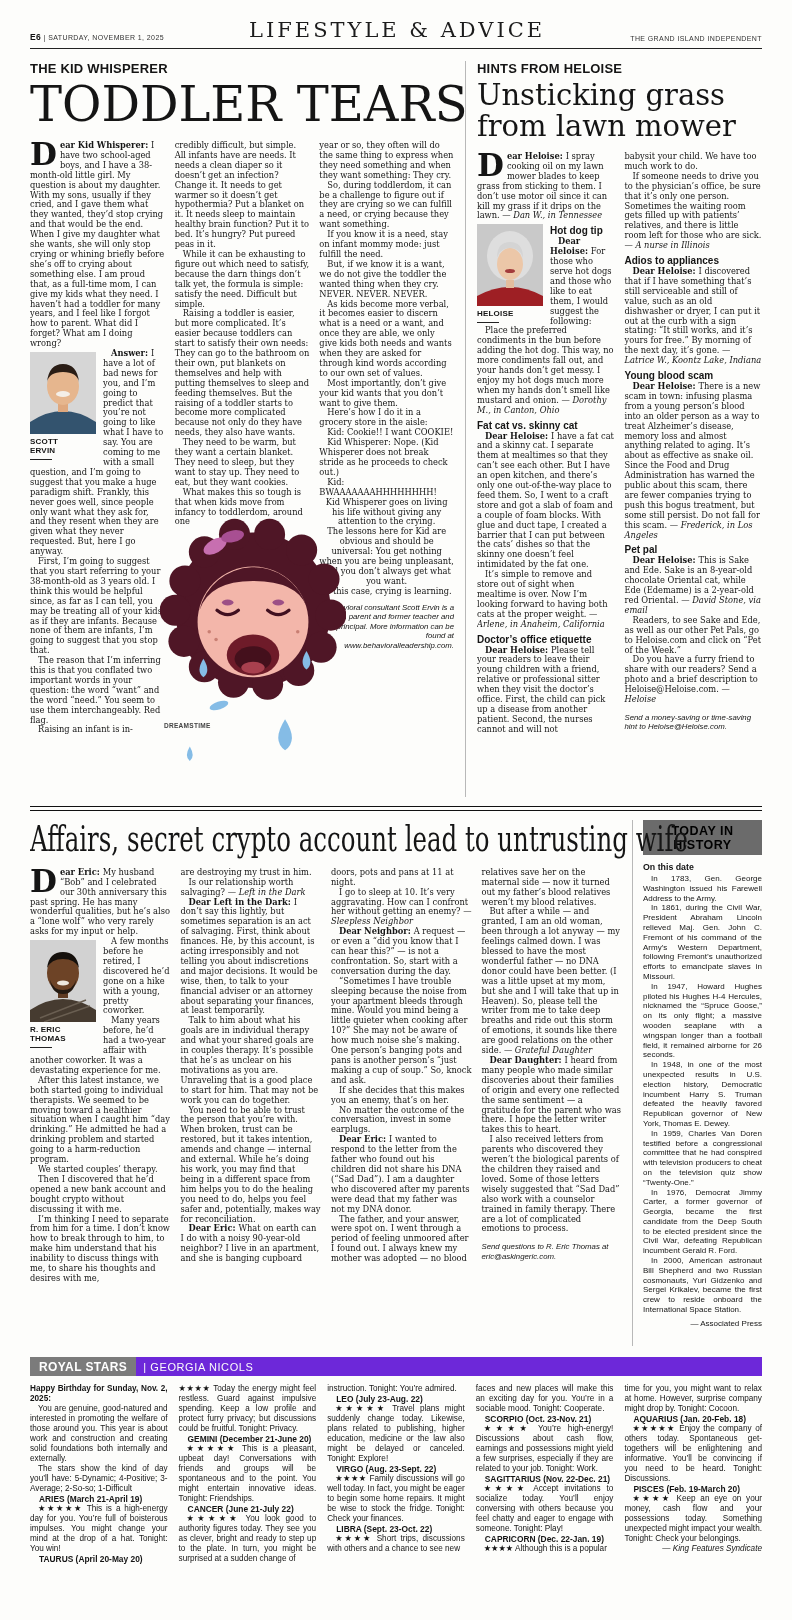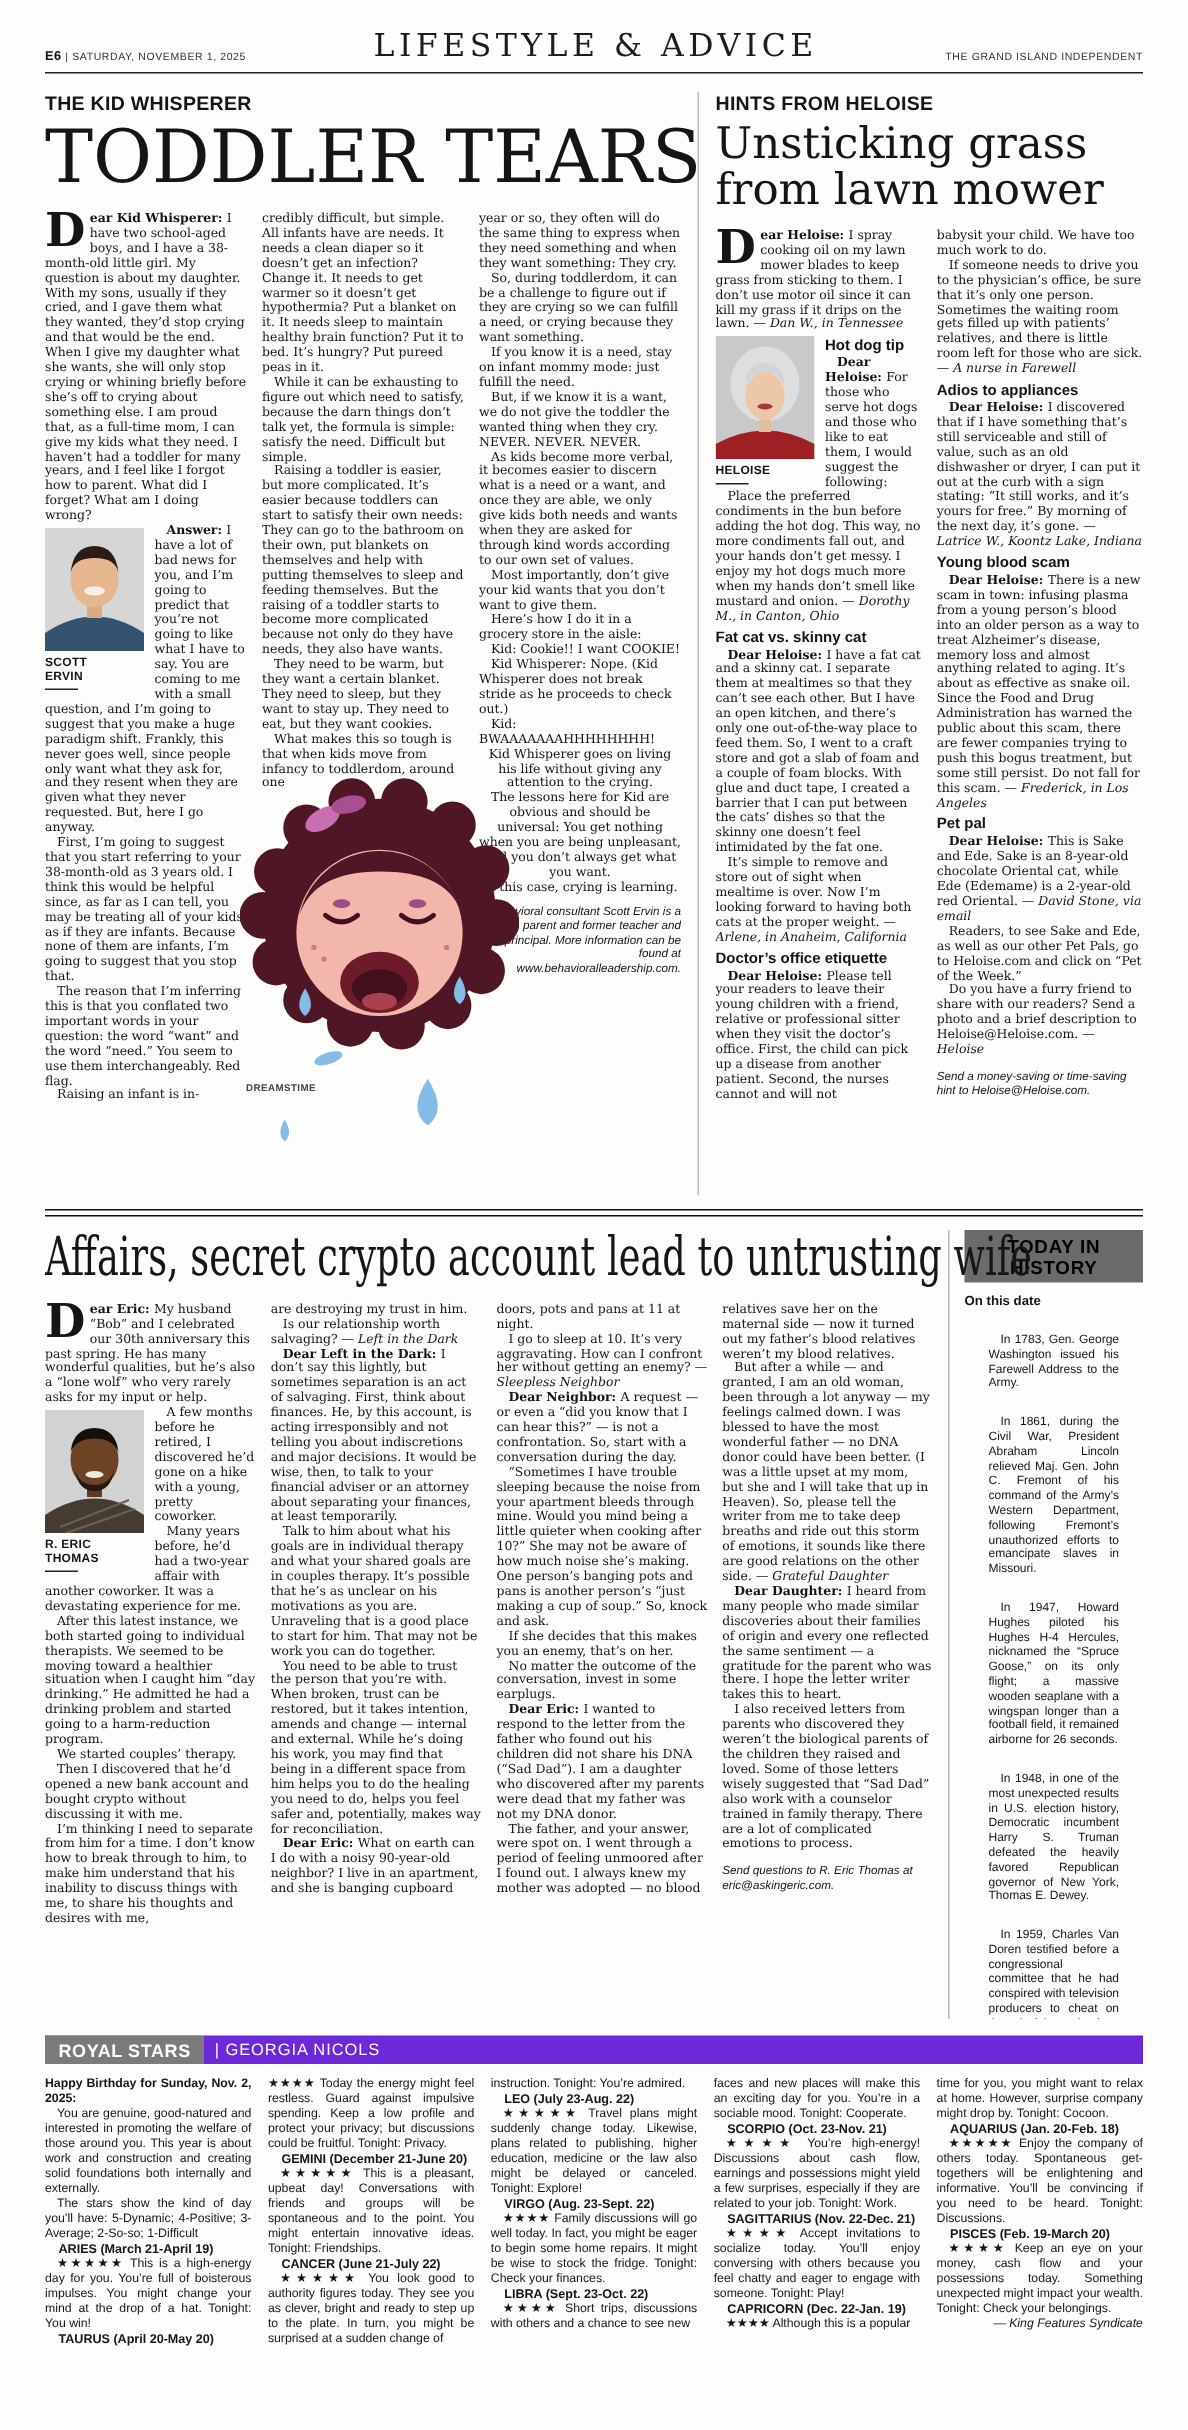--- a/index.html
+++ b/index.html
@@ -36,21 +36,21 @@
   .toddler svg{width:100%;height:100%;display:block;}
   .illo-credit{position:absolute;left:4px;bottom:66px;font-family:"Liberation Sans",sans-serif;font-weight:bold;font-size:6.5px;color:#444;letter-spacing:.3px;}
   .drule{margin:9px 30px;border-top:1px solid #111;border-bottom:1px solid #111;height:3px;}
   .mid{display:flex;gap:10px;margin:2px 30px 0;height:526px;overflow:hidden;}
   .eric{width:592px;flex:none;}
   .eric-headline{display:inline-block;font-size:36px;font-weight:normal;white-space:nowrap;transform:scaleX(.68);transform-origin:left center;margin:0 0 10px;line-height:1.05;}
   .eric-cols{height:440px;overflow:hidden;}
   .history{flex:1;min-width:0;font-family:"Liberation Sans",sans-serif;}
   .history-header{background:#6b6b6b;color:#000000;font-weight:bold;font-size:12.5px;text-align:center;padding:4px 0 3px;letter-spacing:.5px;}
   .history-sub{font-weight:bold;font-size:8.8px;margin:7px 0 2px;}
-  .history-body p{margin:16px;font-size:8px;line-height:9.8px;text-align:justify;text-indent:8px;}
+  .history-body p{margin:0;font-size:8px;line-height:9.8px;text-align:justify;text-indent:8px;}
   .history-attr{font-size:8px;text-align:right;margin-top:4px;}
   .stars{margin:11px 30px 0;}
   .stars-bar{display:flex;align-items:stretch;background:#6d28d9;height:19px;overflow:hidden;}
   .stars-title{background:#7b7b7b;color:#fff;font-family:"Liberation Sans",sans-serif;font-weight:bold;font-size:12px;padding:3px 9px 0;letter-spacing:.4px;white-space:nowrap;}
   .stars-byline{color:#fbfbfb;font-family:"Liberation Sans",sans-serif;font-size:11px;padding:4px 0 0 7px;letter-spacing:.6px;white-space:nowrap;}
   .stars-cols{display:flex;gap:11px;margin-top:8px;font-family:"Liberation Sans",sans-serif;height:196px;overflow:hidden;}
   .scol{flex:1;min-width:0;font-size:8.2px;line-height:10px;text-align:justify;}
   .scol p{margin:0;text-indent:8px;}
   .scol p.noind{text-indent:0;}
   .scol h4{font-size:8.4px;margin:0;text-indent:9px;font-family:inherit;}
@@ -190,21 +190,21 @@
             <p>Place the preferred condiments in the bun before adding the hot dog. This way, no more condiments fall out, and your hands don’t get messy. I enjoy my hot dogs much more when my hands don’t smell like mustard and onion.<i class="sig"> — Dorothy M., in Canton, Ohio</i></p>
             <h4>Fat cat vs. skinny cat</h4>
             <p><b class="lead">Dear Heloise: </b>I have a fat cat and a skinny cat. I separate them at mealtimes so that they can’t see each other. But I have an open kitchen, and there’s only one out-of-the-way place to feed them. So, I went to a craft store and got a slab of foam and a couple of foam blocks. With glue and duct tape, I created a barrier that I can put between the cats’ dishes so that the skinny one doesn’t feel intimidated by the fat one.</p>
             <p>It’s simple to remove and store out of sight when mealtime is over. Now I’m looking forward to having both cats at the proper weight.<i class="sig"> — Arlene, in Anaheim, California</i></p>
             <h4>Doctor’s office etiquette</h4>
             <p><b class="lead">Dear Heloise: </b>Please tell your readers to leave their young children with a friend, relative or professional sitter when they visit the doctor’s office. First, the child can pick up a disease from another patient. Second, the nurses cannot and will not</p>
           </div>
       </div>
       <div class="col">
           <p class="noind">babysit your child. We have too much work to do.</p>
-          <p>If someone needs to drive you to the physician’s office, be sure that it’s only one person. Sometimes the waiting room gets filled up with patients’ relatives, and there is little room left for those who are sick.<i class="sig"> — A nurse in Farewell</i></p>
+          <p>If someone needs to drive you to the physician’s office, be sure that it’s only one person. Sometimes the waiting room gets filled up with patients’ relatives, and there is little room left for those who are sick.<i class="sig"> — A nurse in Illinois</i></p>
           <h4>Adios to appliances</h4>
           <p><b class="lead">Dear Heloise: </b>I discovered that if I have something that’s still serviceable and still of value, such as an old dishwasher or dryer, I can put it out at the curb with a sign stating: “It still works, and it’s yours for free.” By morning of the next day, it’s gone.<i class="sig"> — Latrice W., Koontz Lake, Indiana</i></p>
           <h4>Young blood scam</h4>
           <p><b class="lead">Dear Heloise: </b>There is a new scam in town: infusing plasma from a young person’s blood into an older person as a way to treat Alzheimer’s disease, memory loss and almost anything related to aging. It’s about as effective as snake oil. Since the Food and Drug Administration has warned the public about this scam, there are fewer companies trying to push this bogus treatment, but some still persist. Do not fall for this scam.<i class="sig"> — Frederick, in Los Angeles</i></p>
           <h4>Pet pal</h4>
           <p><b class="lead">Dear Heloise: </b>This is Sake and Ede. Sake is an 8-year-old chocolate Oriental cat, while Ede (Edemame) is a 2-year-old red Oriental.<i class="sig"> — David Stone, via email</i></p>
           <p>Readers, to see Sake and Ede, as well as our other Pet Pals, go to Heloise.com and click on “Pet of the Week.”</p>
           <p>Do you have a furry friend to share with our readers? Send a photo and a brief description to Heloise@Heloise.com.<i class="sig"> — Heloise</i></p>
           <p class="foot">Send a money-saving or time-saving hint to Heloise@Heloise.com.</p>
         </div>
@@ -298,21 +298,21 @@
   <div class="stars-cols">
     <div class="scol">
         <p class="bold noind">Happy Birthday for Sunday, Nov. 2, 2025:</p>
         <p>You are genuine, good-natured and interested in promoting the welfare of those around you. This year is about work and construction and creating solid foundations both internally and externally.</p>
         <p>The stars show the kind of day you’ll have: 5-Dynamic; 4-Positive; 3-Average; 2-So-so; 1-Difficult</p>
         <h4>ARIES (March 21-April 19)</h4>
         <p>★★★★★ This is a high-energy day for you. You’re full of boisterous impulses. You might change your mind at the drop of a hat. Tonight: You win!</p>
         <h4>TAURUS (April 20-May 20)</h4>
       </div>
     <div class="scol">
-        <p class="noind">★★★★ Today the energy might feel restless. Guard against impulsive spending. Keep a low profile and protect your privacy; but discussions could be fruitful. Tonight: Privacy.</p>
+        <p class="noind">★★★★ Today the energy might feel restless. Guard against impulsive spending. Keep a low profile and protect furry privacy; but discussions could be fruitful. Tonight: Privacy.</p>
         <h4>GEMINI (December 21-June 20)</h4>
         <p>★★★★★ This is a pleasant, upbeat day! Conversations with friends and groups will be spontaneous and to the point. You might entertain innovative ideas. Tonight: Friendships.</p>
         <h4>CANCER (June 21-July 22)</h4>
         <p>★★★★★ You look good to authority figures today. They see you as clever, bright and ready to step up to the plate. In turn, you might be surprised at a sudden change of</p>
       </div>
     <div class="scol">
         <p class="noind">instruction. Tonight: You’re admired.</p>
         <h4>LEO (July 23-Aug. 22)</h4>
         <p>★★★★★ Travel plans might suddenly change today. Likewise, plans related to publishing, higher education, medicine or the law also might be delayed or canceled. Tonight: Explore!</p>
         <h4>VIRGO (Aug. 23-Sept. 22)</h4>

